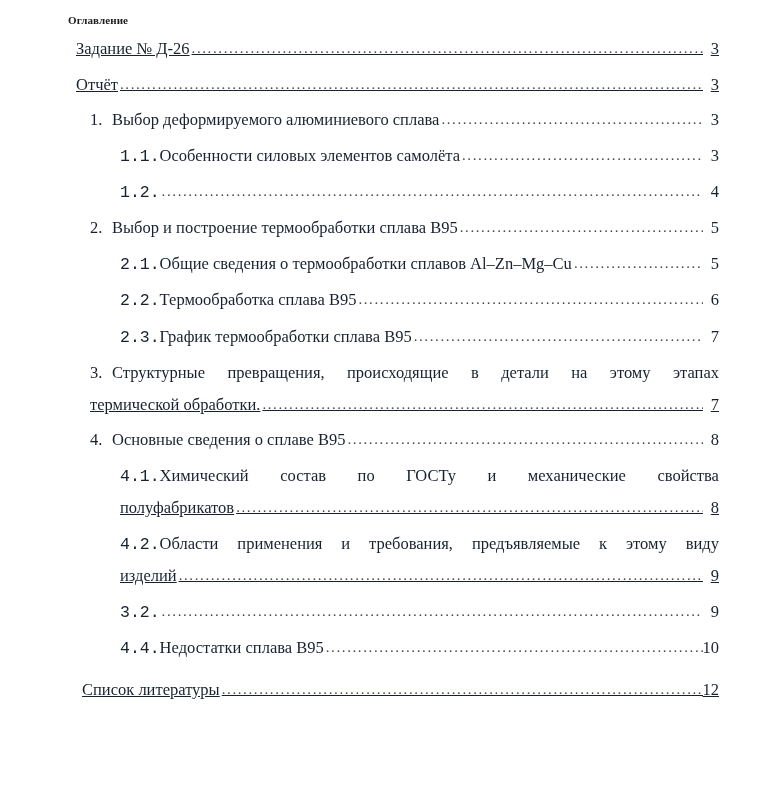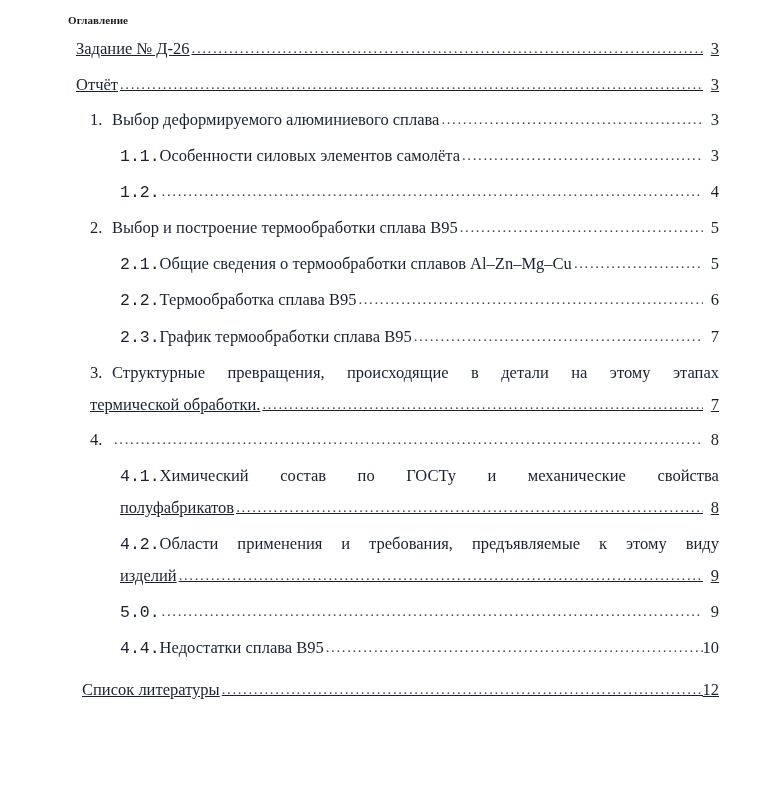--- a/index.html
+++ b/index.html
@@ -212,20 +212,21 @@
       <div class="secondline">
         <span class="label">термической обработки.</span>
         <span class="dots">....................................................................................................................................</span>
         <span class="page-no">7</span>
       </div>
     </div>
 
     <div class="toc-entry lvl1">
       <div class="row">
         <span class="num">4.</span>
+        <span class="label">Основные сведения о сплаве В95</span>
         <span class="dots">....................................................................................................................................</span>
         <span class="page-no">8</span>
       </div>
     </div>
 
     <div class="toc-entry lvl2 wrapped">
       <div class="firstline">
         <span class="num">4.1.</span>
         <span class="label justify-inner">
           <span>Химический</span>
@@ -260,21 +261,21 @@
       </div>
       <div class="secondline">
         <span class="label">изделий</span>
         <span class="dots">....................................................................................................................................</span>
         <span class="page-no">9</span>
       </div>
     </div>
 
     <div class="toc-entry lvl2">
       <div class="row">
-        <span class="num">5.0.</span>
+        <span class="num">3.2.</span>
         <span class="dots">....................................................................................................................................</span>
         <span class="page-no">9</span>
       </div>
     </div>
 
     <div class="toc-entry lvl2">
       <div class="row">
         <span class="num">4.4.</span>
         <span class="label">Недостатки сплава В95</span>
         <span class="dots">....................................................................................................................................</span>

